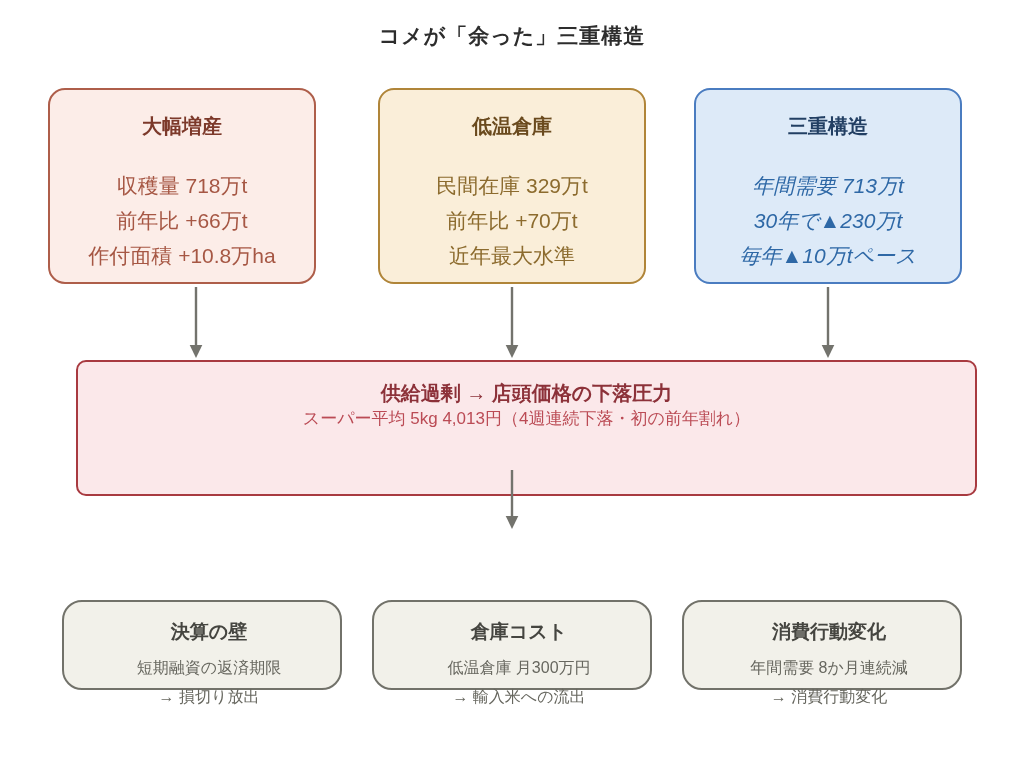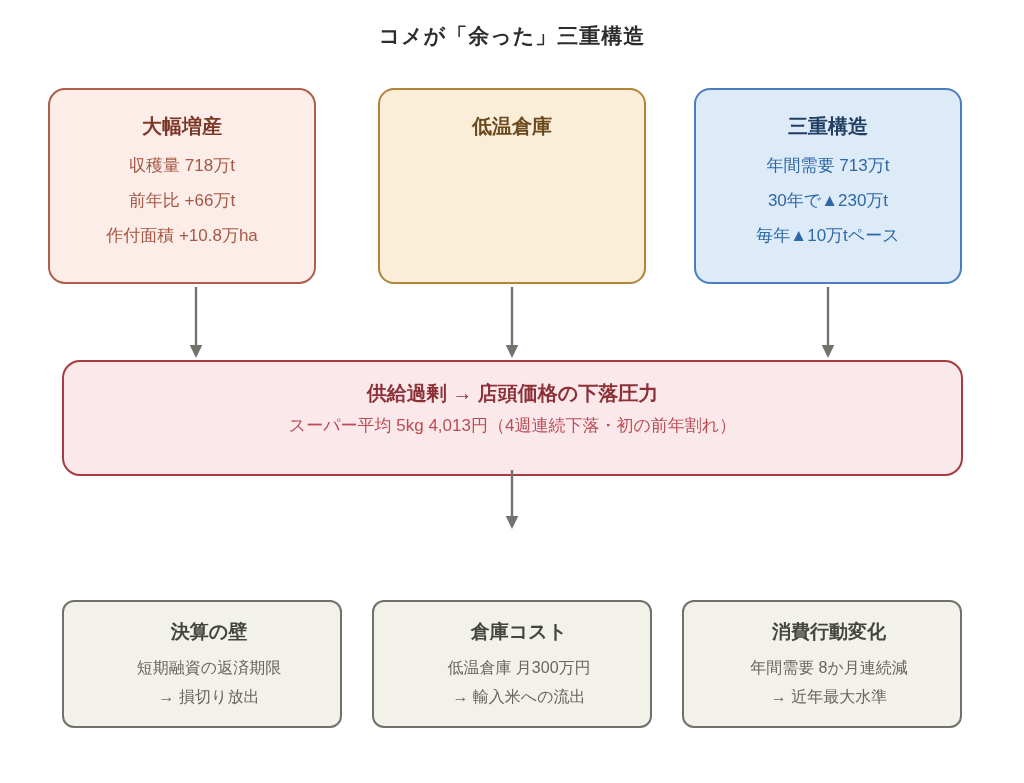--- a/index.html
+++ b/index.html
@@ -23,47 +23,47 @@
   .main-title { top: 22px; font-size: 21px; }
   .section-title { top: 549px; font-size: 20px; }
 
   .card {
     position: absolute;
     box-sizing: border-box;
     border: 2px solid transparent;
     text-align: center;
   }
   .card .title { font-size: 20px; font-weight: bold; line-height: 28px; }
-  .card .lines { margin-top: 8px; font-size: 17px; line-height: 35px; }
+  .card .lines { margin-top: 28px; font-size: 21px; line-height: 35px; }
 
   .card-top { top: 88px; width: 268px; height: 196px; border-radius: 16px; padding-top: 22px; }
 
   #card-production { left: 48px;  background: var(--card_production-bg); border-color: var(--card_production-border); border-radius: 17px; }
   #card-production .title { color: var(--card_production-title); }
   #card-production .lines { color: var(--card_production-text); }
 
   #card-inventory { left: 378px; background: var(--card_inventory-bg); border-color: var(--card_inventory-border); }
   #card-inventory .title { color: var(--card_inventory-title); }
   #card-inventory .lines { color: var(--card_inventory-text); }
 
   #card-demand { left: 694px; background: var(--card_demand-bg); border-color: var(--card_demand-border); }
   #card-demand .title { color: var(--card_demand-title); }
-  #card-demand .lines { color: var(--card_demand-text); }
+  #card-demand .lines { color: var(--card_demand-text); font-style: italic; }
 
   .card-wide {
-    left: 62px; top: 360px; width: 901px; height: 116px;
-    border-radius: 18px; padding-top: 17px;
+    left: 76px; top: 360px; width: 901px; height: 136px;
+    border-radius: 10px; padding-top: 17px;
     background: var(--card_supply-bg); border-color: var(--card_supply-border);
   }
   .card-wide .title { color: var(--card_supply-title); }
-  .card-wide .subtitle { margin-top: 7px; font-size: 17px; color: var(--card_supply-text); }
+  .card-wide .subtitle { font-size: 17px; color: var(--card_supply-text); }
 
   .card-bottom {
-    top: 600px; width: 280px; height: 128px;
-    border-radius: 12px; padding-top: 17px;
+    top: 600px; width: 280px; height: 90px;
+    border-radius: 20px; padding-top: 17px;
     background: var(--card_gray-bg); border-color: var(--card_gray-border); padding-left: 14px;
   }
   .card-bottom .title { font-size: 19px; line-height: 26px; color: var(--card_gray-title); }
   .card-bottom .lines { margin-top: 8px; font-size: 16px; line-height: 29px; color: var(--card_gray-text); }
   #card-settlement { left: 62px; }
   #card-warehouse  { left: 372px; }
   #card-behavior   { left: 682px; }
 
   .arrow { position: absolute; width: 14px; }
   .arrow svg { display: block; }
@@ -81,20 +81,25 @@
     <div class="title">大幅増産</div>
     <div class="lines">
       <div>収穫量 718万t</div>
       <div>前年比 +66万t</div>
       <div>作付面積 +10.8万ha</div>
     </div>
   </div>
 
   <div class="card card-top" id="card-inventory">
     <div class="title">低温倉庫</div>
+    <div class="lines">
+      <div>民間在庫 329万t</div>
+      <div>前年比 +70万t</div>
+      <div>近年最大水準</div>
+    </div>
   </div>
 
   <div class="card card-top" id="card-demand">
     <div class="title">三重構造</div>
     <div class="lines">
       <div>年間需要 713万t</div>
       <div>30年で▲230万t</div>
       <div>毎年▲10万tペース</div>
     </div>
   </div>
@@ -144,17 +149,17 @@
     <div class="lines">
       <div>低温倉庫 月300万円</div>
       <div>→ 輸入米への流出</div>
     </div>
   </div>
 
   <div class="card card-bottom" id="card-behavior">
     <div class="title">消費行動変化</div>
     <div class="lines">
       <div>年間需要 8か月連続減</div>
-      <div>→ 近年最大水準</div>
+      <div>→ 消費行動変化</div>
     </div>
   </div>
 
 </div>
 
 </body></html>

